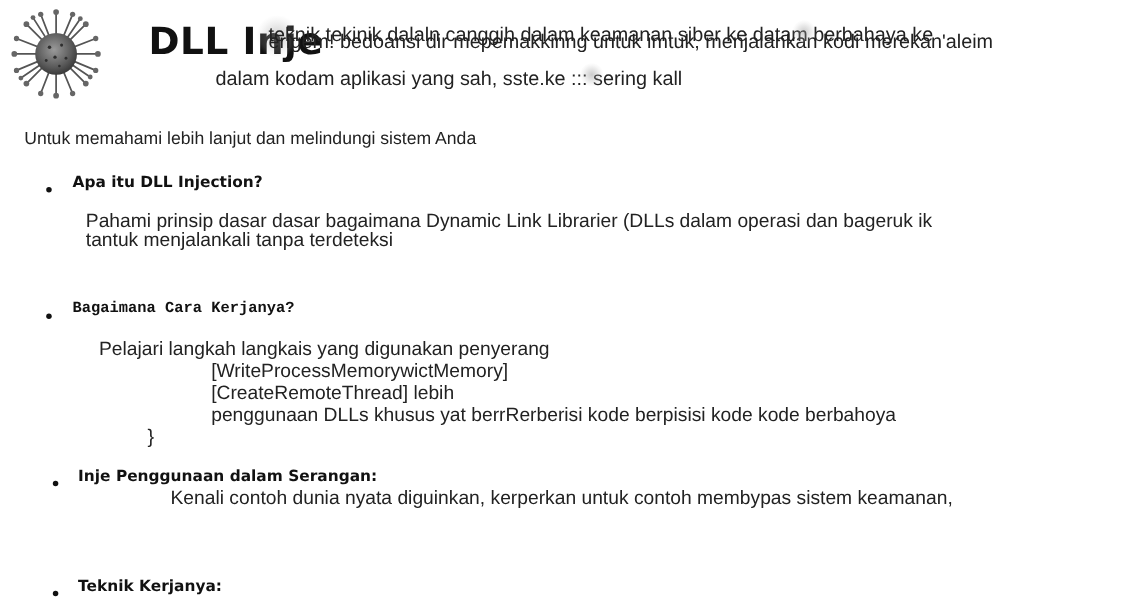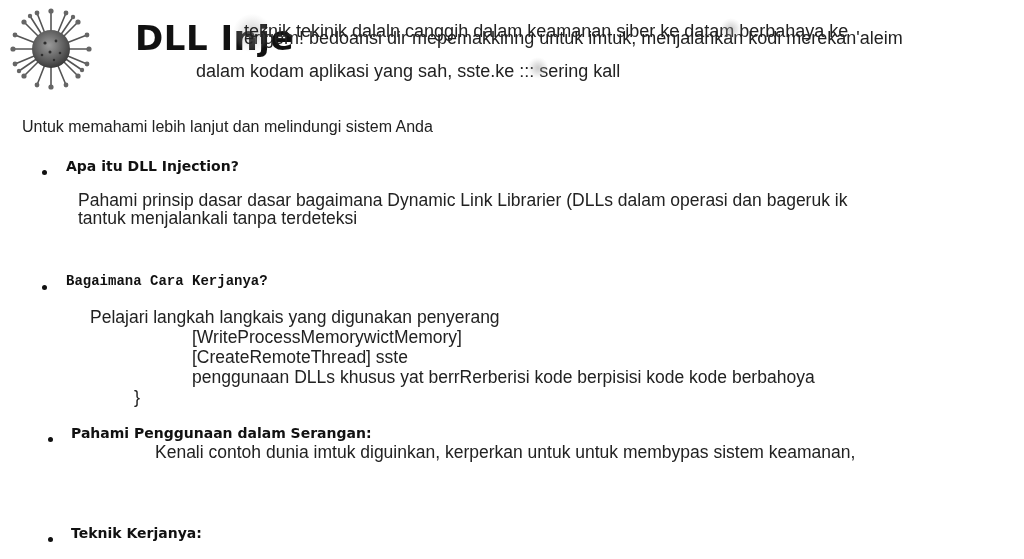--- a/index.html
+++ b/index.html
@@ -152,24 +152,24 @@
 <div class="abs heading h1">Apa itu DLL Injection?</div>
 <div class="abs body s1-body">
   <div>Pahami prinsip dasar dasar bagaimana Dynamic Link Librarier (DLLs dalam operasi dan bageruk ik</div>
   <div>tantuk menjalankali tanpa terdeteksi</div>
 </div>
 
 <div class="abs bullet b2"></div>
 <div class="abs heading h2">Bagaimana Cara Kerjanya?</div>
 <div class="abs body s2-l0">Pelajari langkah langkais yang digunakan penyerang</div>
 <div class="abs body s2-l1">[WriteProcessMemorywictMemory]</div>
-<div class="abs body s2-l2">[CreateRemoteThread] sste</div>
+<div class="abs body s2-l2">[CreateRemoteThread] lebih</div>
 <div class="abs body s2-l3">penggunaan DLLs khusus yat berrRerberisi kode berpisisi kode kode berbahoya</div>
 <div class="abs body s2-brace">}</div>
 
 <div class="abs bullet b3"></div>
-<div class="abs heading h3">Pahami Penggunaan dalam Serangan:</div>
+<div class="abs heading h3">Inje Penggunaan dalam Serangan:</div>
 <div class="abs body s3-body">
-  <div>Kenali contoh dunia imtuk diguinkan, kerperkan untuk untuk membypas sistem keamanan,</div>
+  <div>Kenali contoh dunia nyata diguinkan, kerperkan untuk contoh membypas sistem keamanan,</div>
 </div>
 
 <div class="abs bullet b4"></div>
 <div class="abs heading h4">Teknik Kerjanya:</div>
 
 </body></html>

